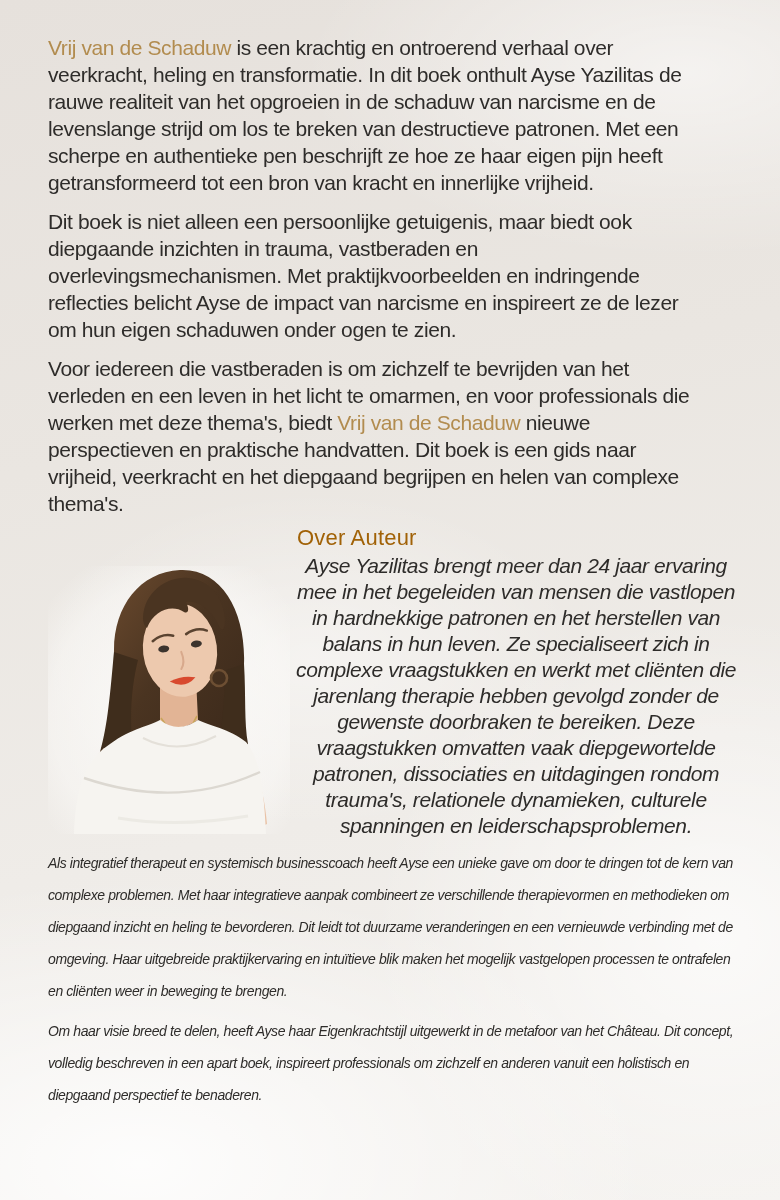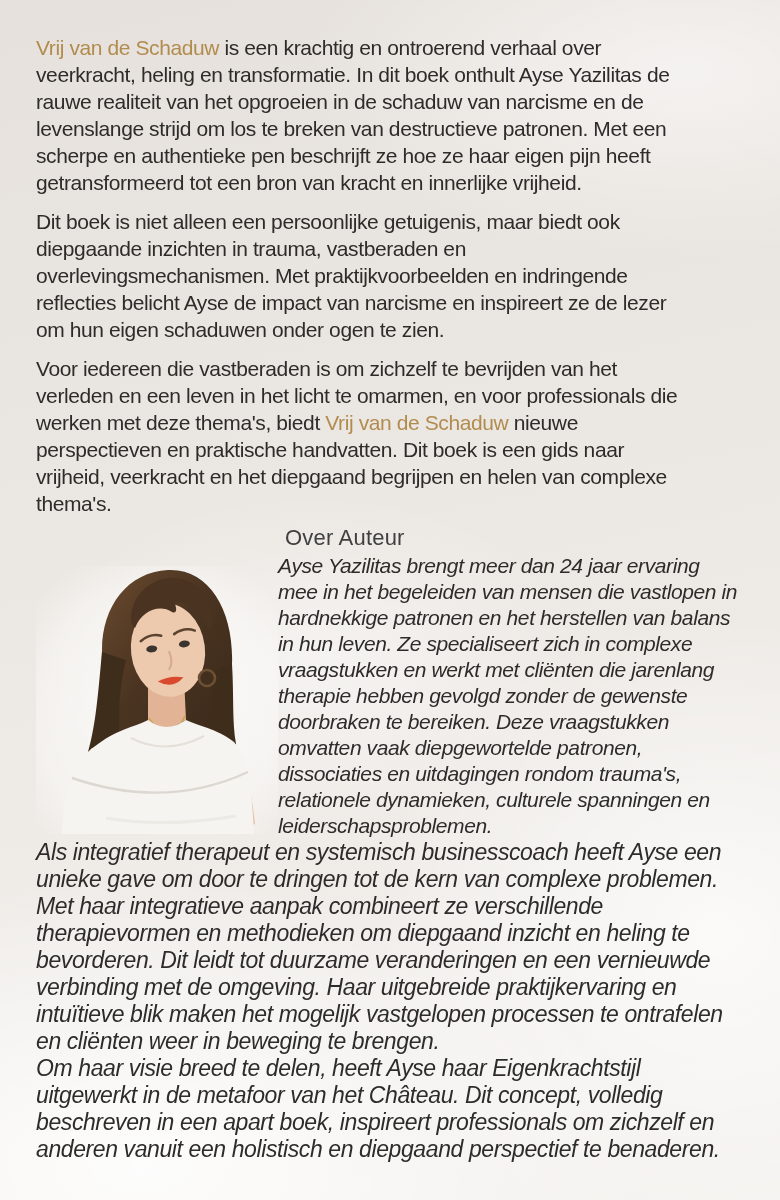--- a/index.html
+++ b/index.html
@@ -18,21 +18,21 @@
       radial-gradient(ellipse 760px 420px at 18% 97%, rgba(255,255,255,0.85), transparent 68%),
       radial-gradient(ellipse 560px 520px at 92% 78%, rgba(255,255,255,0.7), transparent 62%),
       radial-gradient(ellipse 420px 260px at 40% 55%, rgba(255,255,255,0.45), transparent 65%),
       linear-gradient(168deg, #e6e1dc 0%, #eae6e1 35%, #efecE8 65%, #f4f2ef 100%);
   }
 
   .page {
     position: relative;
     width: 780px;
     height: 1200px;
-    padding: 34px 38px 0 36px;
+    padding: 34px 38px 0 48px;
     border-radius: 8px;
   }
 
   
   .synopsis p {
     font-size: 21px;
     line-height: 27px;
     letter-spacing: -0.4px;
     max-width: 660px;
     font-weight: 400;
@@ -46,21 +46,21 @@
     position: relative;
     margin-top: 6px;
   }
 
   .author-heading {
     margin-left: 249px;
     font-size: 22px;
     line-height: 26px;
     font-weight: 400;
     letter-spacing: 0.2px;
-    color: #404040;
+    color: #a16207;
     margin-top: 8px;
   }
 
   .author-photo {
     position: absolute;
     left: 0px;
     top: 41px;
     width: 242px;
     height: 268px;
   }
@@ -68,28 +68,30 @@
 
   .bio-intro {
     margin-left: 242px;
     margin-top: 2px;
     max-width: 462px;
     min-height: 286px;
     font-style: italic;
     font-size: 21px;
     line-height: 26px;
     letter-spacing: -0.4px;
+    text-align: center;
   }
 
   .bio-full {
     font-style: italic;
-    font-size: 23px;
-    line-height: 27px;
+    font-size: 14px;
+    line-height: 32px;
     letter-spacing: -0.4px;
     max-width: 700px;
+    margin-top: 8px;
   }
 </style>
 </head>
 <body>
 
 <div class="page">
 
   <section class="synopsis">
     <p><span class="gold">Vrij van de Schaduw</span><span> is een krachtig en ontroerend verhaal over veerkracht, heling en transformatie. In dit boek onthult Ayse Yazilitas de rauwe realiteit van het opgroeien in de schaduw van narcisme en de levenslange strijd om los te breken van destructieve patronen. Met een scherpe en authentieke pen beschrijft ze hoe ze haar eigen pijn heeft getransformeerd tot een bron van kracht en innerlijke vrijheid.</span></p>
 

